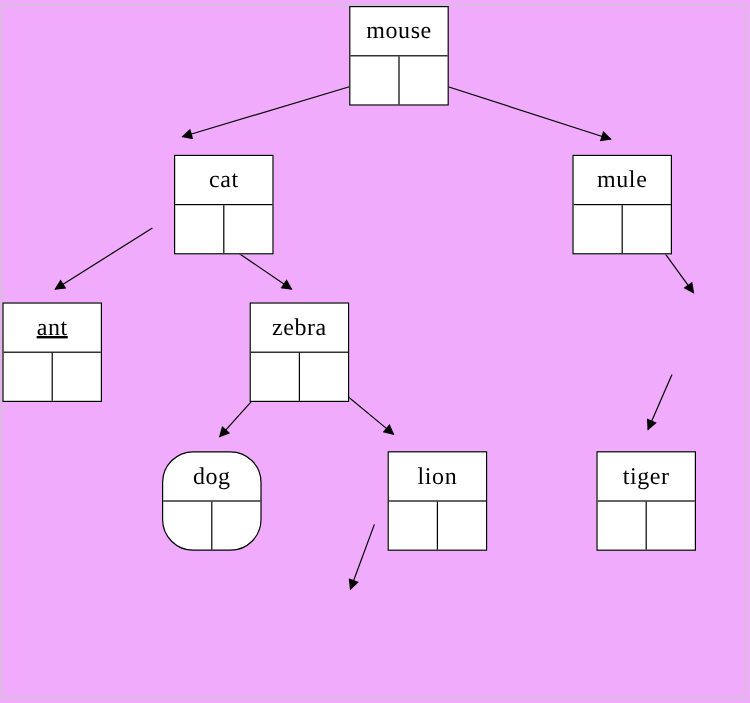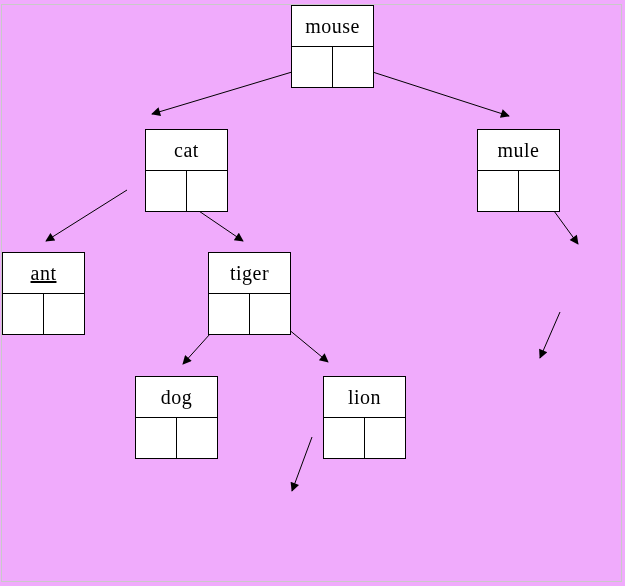--- a/index.html
+++ b/index.html
@@ -103,33 +103,40 @@
     </div>
   </div>
     <div class="node" style="left: 2px; top: 252px; width: 83px; height: 83px;">
     <div class="node-label" style="height: 40px; text-decoration: underline;">ant</div>
     <div class="node-pointers">
       <div class="cell left"></div>
       <div class="cell right"></div>
     </div>
   </div>
     <div class="node" style="left: 208px; top: 252px; width: 83px; height: 83px;">
-    <div class="node-label" style="height: 40px;">tiger</div>
+    <div class="node-label" style="height: 40px;">zebra</div>
     <div class="node-pointers">
       <div class="cell left"></div>
       <div class="cell right"></div>
     </div>
   </div>
-    <div class="node" style="left: 135px; top: 376px; width: 83px; height: 83px;">
+    <div class="node" style="left: 135px; top: 376px; width: 83px; height: 83px; border-radius: 26px;">
     <div class="node-label" style="height: 40px;">dog</div>
     <div class="node-pointers">
       <div class="cell left"></div>
       <div class="cell right"></div>
     </div>
   </div>
     <div class="node" style="left: 291px; top: 376px; width: 83px; height: 83px; margin-left: 32px;">
     <div class="node-label" style="height: 40px;">lion</div>
     <div class="node-pointers">
       <div class="cell left"></div>
       <div class="cell right"></div>
     </div>
   </div>
+    <div class="node" style="left: 497px; top: 376px; width: 83px; height: 83px;">
+    <div class="node-label" style="height: 40px;">tiger</div>
+    <div class="node-pointers">
+      <div class="cell left"></div>
+      <div class="cell right"></div>
+    </div>
+  </div>
   </div>
 
 </body></html>

